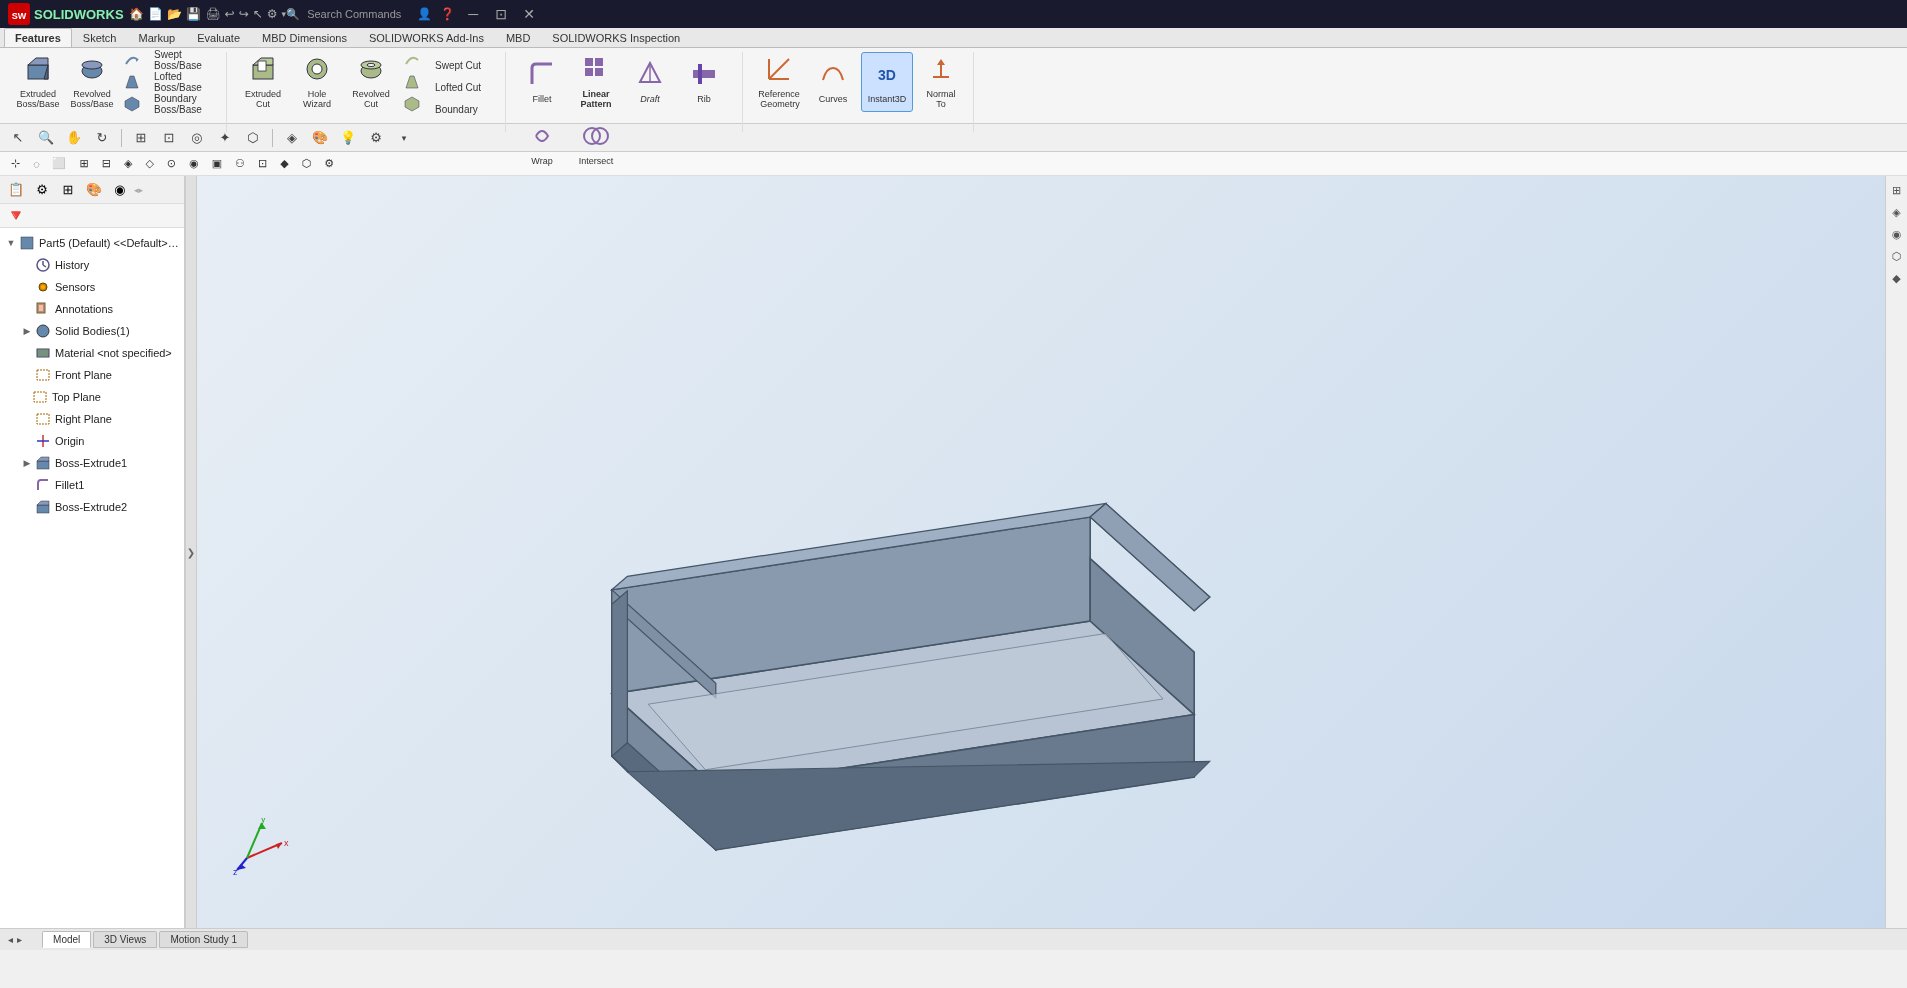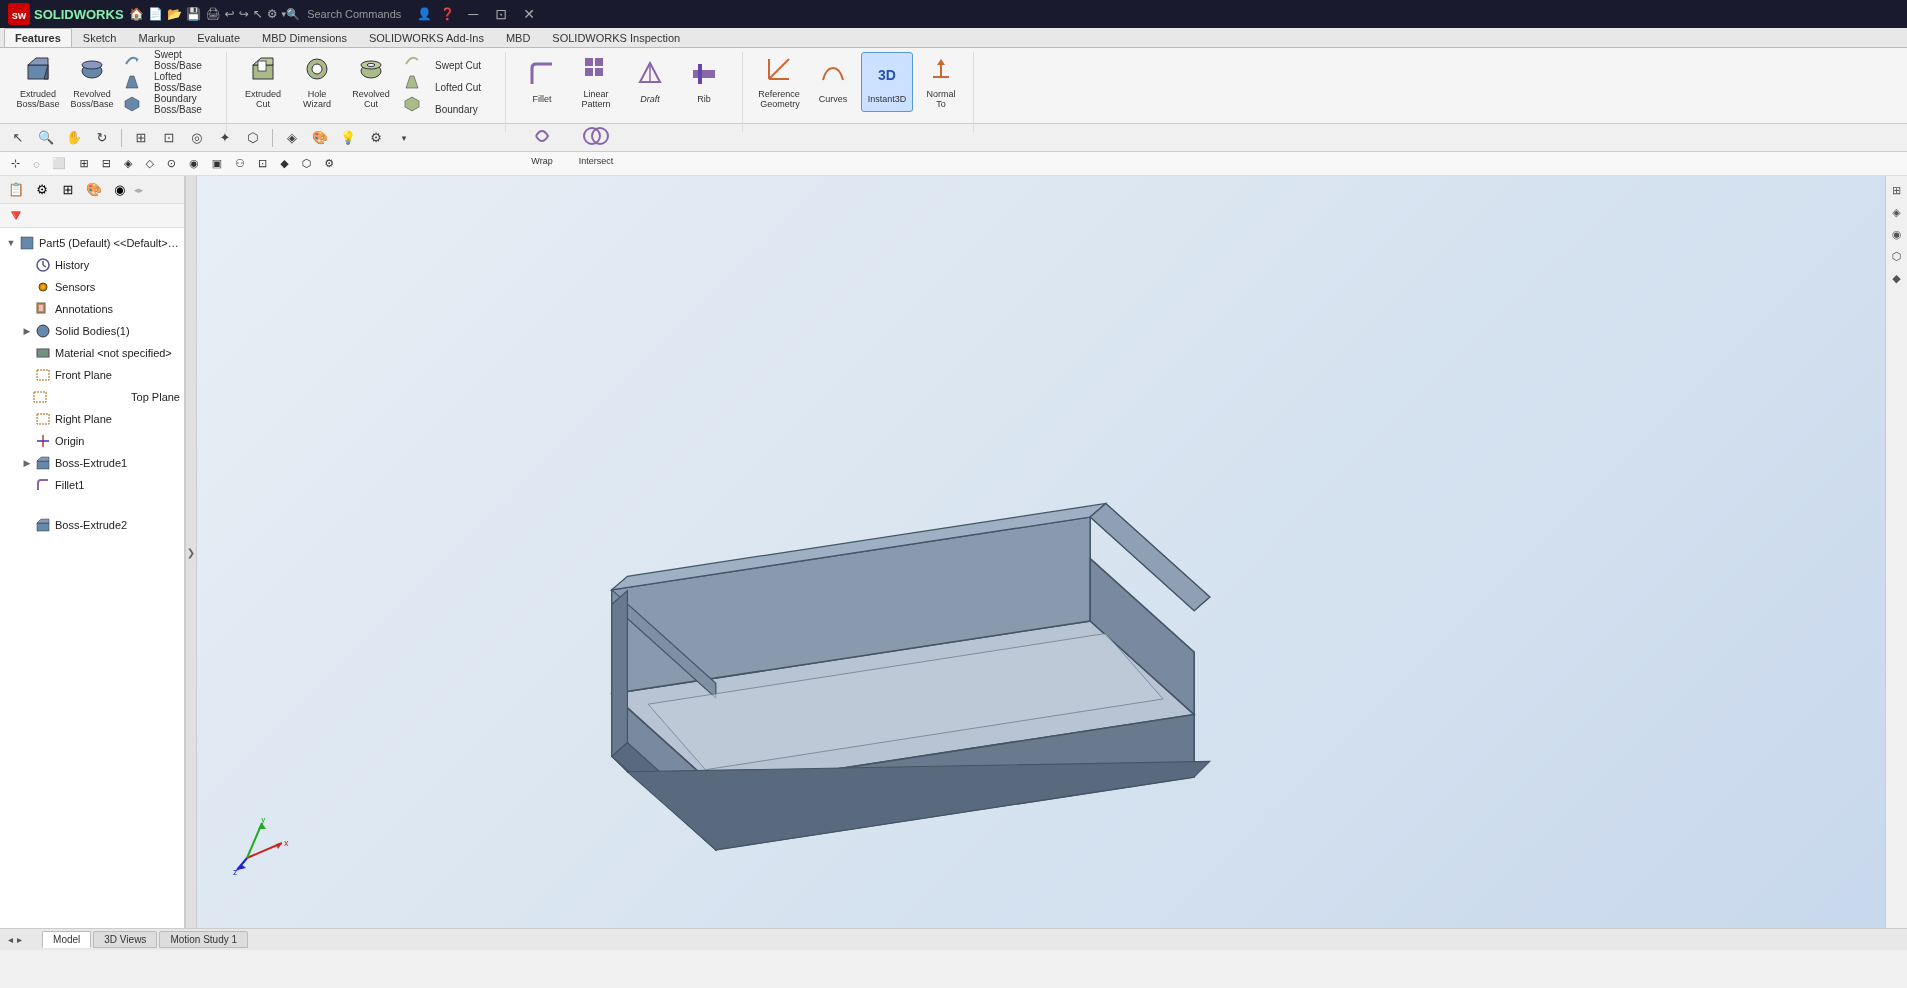--- a/index.html
+++ b/index.html
@@ -434,21 +434,21 @@
         </div>
         <div class="rbtn">
           <div class="rbtn-icon">
             <svg width="28" height="28" viewBox="0 0 28 28">
               <rect x="3" y="3" width="8" height="8" fill="#8866aa"></rect>
               <rect x="13" y="3" width="8" height="8" fill="#8866aa"></rect>
               <rect x="3" y="13" width="8" height="8" fill="#8866aa"></rect>
               <rect x="13" y="13" width="8" height="8" fill="#8866aa"></rect>
             </svg>
           </div>
-          <span style="font-size:9px;text-align:center;">Linear<br>Pattern</span>
+          <span style="font-size:9px;text-align:center;font-weight:bold;">Linear<br>Pattern</span>
         </div>
         <div class="rbtn">
           <div class="rbtn-icon">
             <svg width="28" height="28" viewBox="0 0 28 28">
               <polygon points="14,3 24,22 4,22" fill="none" stroke="#8866aa" stroke-width="2"></polygon>
               <line x1="14" y1="3" x2="14" y2="22" stroke="#8866aa" stroke-width="1.5"></line>
             </svg>
           </div>
           <span style="font-size:9px;font-style:italic;">Draft</span>
         </div>
@@ -653,21 +653,21 @@
       <div class="tree-item" style="padding-left:20px;">
         <span class="tree-expand" style="color:transparent;">▶</span>
         <span class="tree-icon">
           <svg width="16" height="16" viewBox="0 0 16 16">
               <rect x="2" y="3" width="12" height="10" fill="none" stroke="#aa6600" stroke-width="1" stroke-dasharray="2,1"></rect>
             </svg>
         </span>
         <span class="tree-label">Front Plane</span>
       </div>
 
-      <div class="tree-item" style="padding-left:17px;text-align:right;">
+      <div class="tree-item" style="padding-left:17px;">
         <span class="tree-expand" style="color:transparent;">▶</span>
         <span class="tree-icon">
           <svg width="16" height="16" viewBox="0 0 16 16">
               <rect x="2" y="3" width="12" height="10" fill="none" stroke="#aa6600" stroke-width="1" stroke-dasharray="2,1"></rect>
             </svg>
         </span>
         <span class="tree-label">Top Plane</span>
       </div>
 
       <div class="tree-item" style="padding-left:20px;">
@@ -705,21 +705,21 @@
       <div class="tree-item" style="padding-left:20px;">
         <span class="tree-expand" style="color:transparent;">▶</span>
         <span class="tree-icon">
           <svg width="16" height="16" viewBox="0 0 16 16">
               <path d="M3,13 L3,6 Q3,3 6,3 L13,3" stroke="#8866aa" stroke-width="2" fill="none"></path>
             </svg>
         </span>
         <span class="tree-label">Fillet1</span>
       </div>
 
-      <div class="tree-item" style="padding-left:20px;margin-top:18px;">
+      <div class="tree-item" style="padding-left:20px;">
         <span class="tree-expand" style="color:transparent;">▶</span>
         <span class="tree-icon">
           <svg width="16" height="16" viewBox="0 0 16 16">
               <rect x="2" y="6" width="12" height="8" fill="#6688aa" stroke="#334" stroke-width="0.5"></rect>
               <polygon points="2,6 6,2 14,2 14,6" fill="#8899bb" stroke="#334" stroke-width="0.5"></polygon>
             </svg>
         </span>
         <span class="tree-label">Boss-Extrude2</span>
       </div>
     </div>

